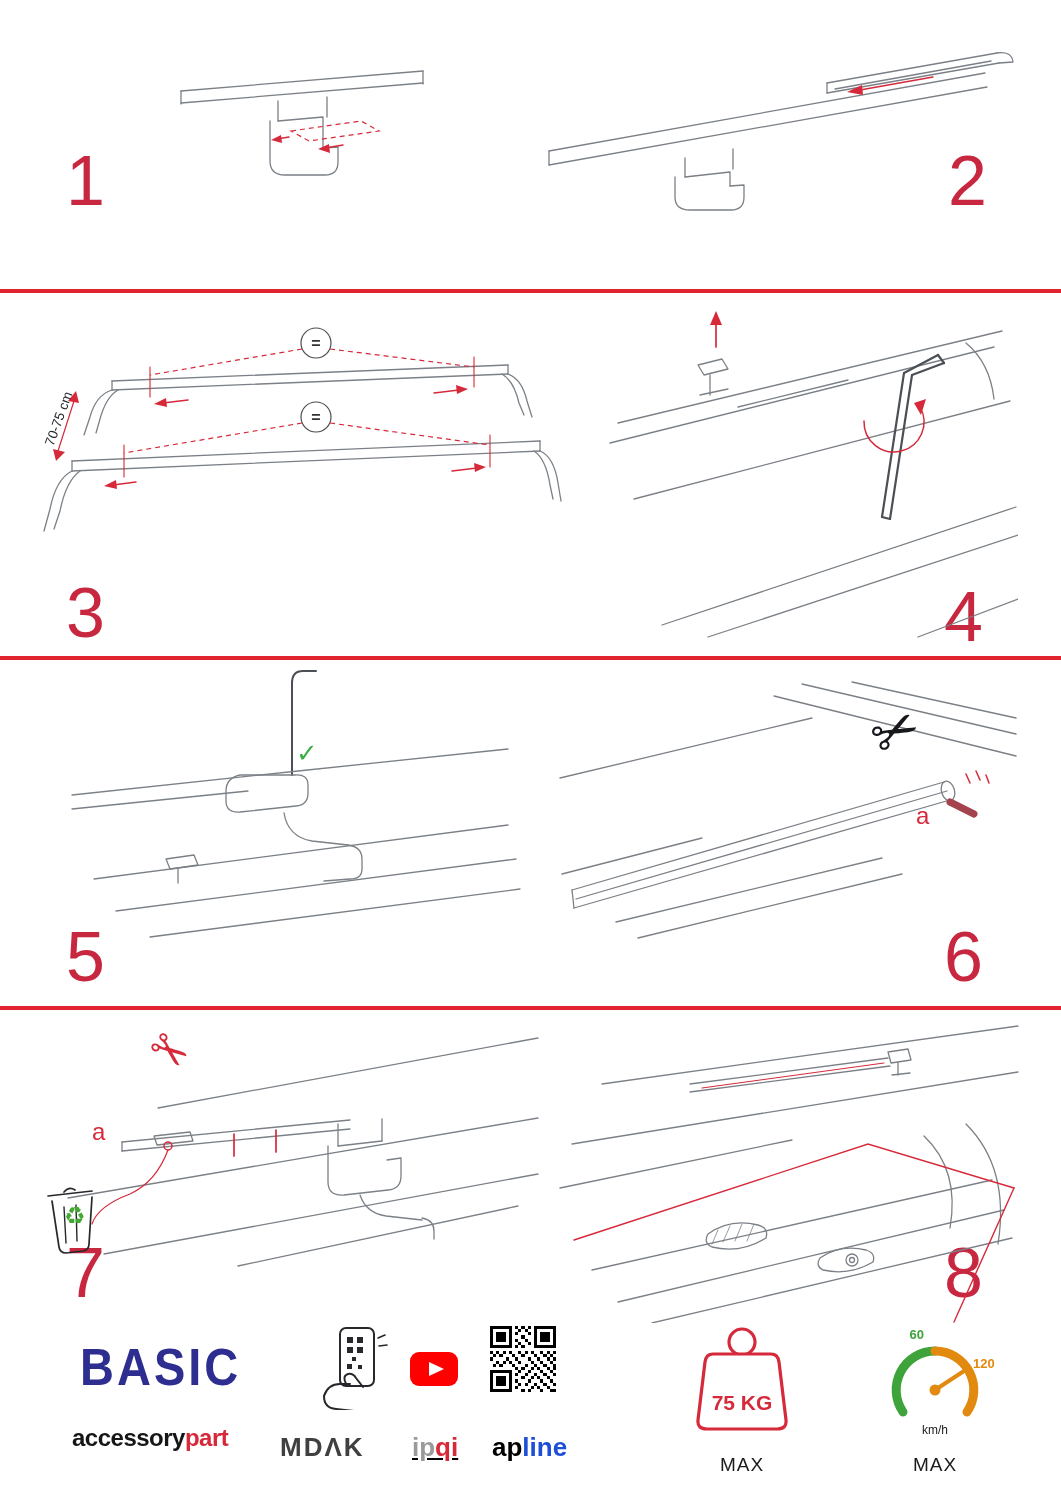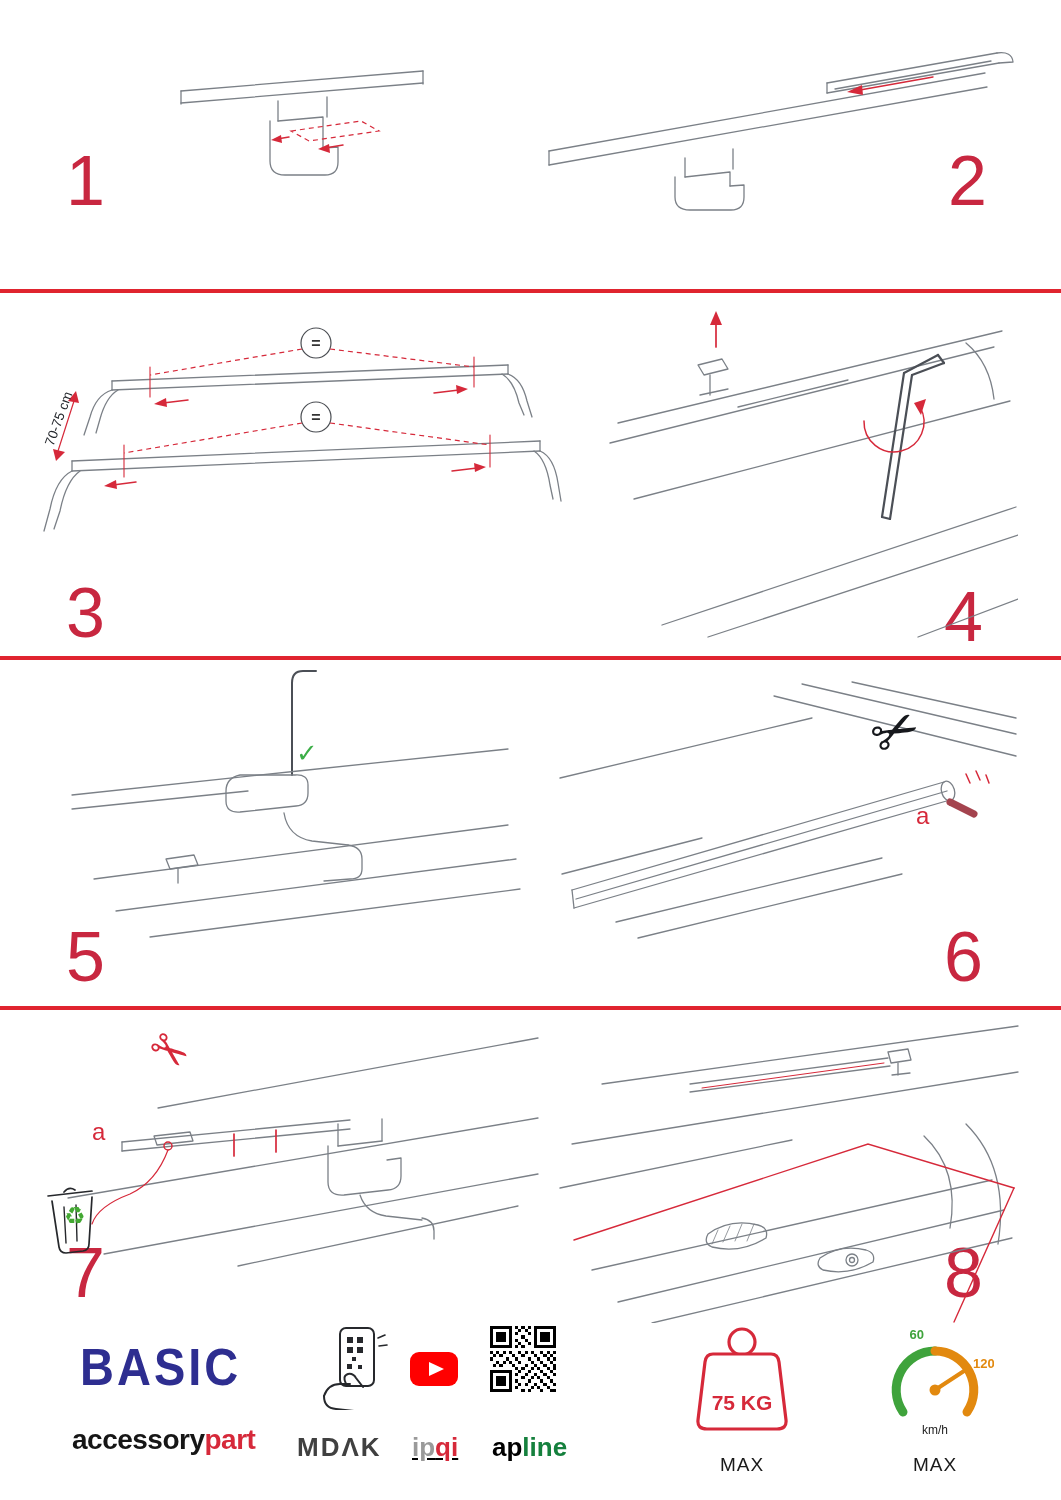--- a/index.html
+++ b/index.html
@@ -253,41 +253,41 @@
     <path class="ln" d="M268,240 q20,-14 46,-8 q10,3 7,12 q-24,14 -50,8 q-8,-4 -3,-12 z"></path>
     <circle class="ln" cx="300" cy="242" r="6"></circle>
     <circle class="ln" cx="300" cy="242" r="2.5"></circle>
 
     <path class="red" style="stroke-width:1.4" d="M22,222 L316,126 L462,170"></path>
     <path class="red" style="stroke-width:1.4" d="M462,170 L402,304"></path>
   </svg>
 
   <div class="abs" style="left:80px;top:1336px;font-size:47px;font-weight:600;color:#2e2e90;letter-spacing:3px;transform:scaleY(1.12);transform-origin:top left;">BASIC</div>
 
-  <div class="abs" style="left:72px;top:1424px;font-size:28px;font-weight:700;letter-spacing:-0.5px;">
+  <div class="abs" style="left:72px;top:1424px;font-size:24px;font-weight:700;letter-spacing:-0.5px;">
     <span style="color:#161616">accessory</span><span style="color:#d6293a">part</span>
   </div>
 
   <svg class="abs" style="left:316px;top:1326px;" width="72" height="84" viewBox="0 0 72 84">
     <rect x="24" y="2" width="34" height="58" rx="6" class="blk" fill="#fff"></rect>
     <rect x="31" y="11" width="6" height="6" fill="#26282c"></rect>
     <rect x="41" y="11" width="6" height="6" fill="#26282c"></rect>
     <rect x="31" y="21" width="6" height="6" fill="#26282c"></rect>
     <rect x="41" y="21" width="6" height="6" fill="#26282c"></rect>
     <rect x="36" y="31" width="4" height="4" fill="#26282c"></rect>
     <rect x="31" y="38" width="5" height="5" fill="#26282c"></rect>
     <rect x="42" y="39" width="4" height="4" fill="#26282c"></rect>
     <path class="blk" style="stroke-width:1.6" d="M62,12 l7,-3"></path>
     <path class="blk" style="stroke-width:1.6" d="M63,20 l8,-1"></path>
     <path class="blk" d="M8,70 q4,-12 16,-12 l10,0"></path>
     <path class="blk" d="M30,58 q-4,-8 2,-10 q5,-1 8,4 l7,9"></path>
     <path class="blk" d="M8,70 q0,12 12,13 l18,2"></path>
   </svg>
 
-  <div class="abs" style="left:297px;top:1432px;font-size:26px;font-weight:600;color:#404040;letter-spacing:2px;">MDΛK</div>
+  <div class="abs" style="left:280px;top:1432px;font-size:26px;font-weight:600;color:#404040;letter-spacing:2px;">MDΛK</div>
 
   <svg class="abs" style="left:410px;top:1352px;" width="48" height="34" viewBox="0 0 48 34">
     <rect x="0" y="0" width="48" height="34" rx="9" fill="#ff0000"></rect>
     <polygon points="19,10 34,17 19,24" fill="#ffffff"></polygon>
   </svg>
 
   <div class="abs" style="left:412px;top:1432px;font-size:26px;font-weight:600;text-decoration:underline;">
     <span style="color:#9a9a9a">ip</span><span style="color:#d6293a">qi</span>
   </div>
 
@@ -311,21 +311,21 @@
       M9,14h1v1h-1z M12,14h1v1h-1z M16,14h1v1h-1z M19,14h1v1h-1z
       M8,15h1v1h-1z M11,15h1v1h-1z M14,15h1v1h-1z M17,15h1v1h-1z M20,15h1v1h-1z
       M10,16h1v1h-1z M13,16h1v1h-1z M15,16h1v1h-1z M18,16h1v1h-1z
       M8,17h1v1h-1z M12,17h1v1h-1z M16,17h1v1h-1z M19,17h1v1h-1z
       M9,18h1v1h-1z M11,18h1v1h-1z M14,18h1v1h-1z M17,18h1v1h-1z M20,18h1v1h-1z
       M8,19h1v1h-1z M13,19h1v1h-1z M15,19h1v1h-1z M18,19h1v1h-1z
       M10,20h1v1h-1z M12,20h1v1h-1z M16,20h1v1h-1z M19,20h1v1h-1z M20,20h1v1h-1z"></path>
   </svg>
 
   <div class="abs" style="left:492px;top:1432px;font-size:26px;font-weight:600;">
-    <span style="color:#000000">ap</span><span style="color:#15803d">line</span>
+    <span style="color:#000000">ap</span><span style="color:#1d4ed8">line</span>
   </div>
 
   <svg class="abs" style="left:688px;top:1322px;" width="108" height="118" viewBox="0 0 108 118">
     <circle cx="54" cy="20" r="13" stroke="#d6293a" stroke-width="3.2" fill="none"></circle>
     <path d="M25,32 h58 q7,0 8,8 l7,58 q1,9 -9,9 H19 q-10,0 -9,-9 l7,-58 q1,-8 8,-8 z" fill="#ffffff" stroke="#d6293a" stroke-width="3.2" stroke-linejoin="round"></path>
     <text x="54" y="88" text-anchor="middle" font-size="21" font-weight="bold" fill="#d6293a">75 KG</text>
   </svg>
   <div class="footer-max" style="left:688px;top:1454px;width:108px;">MAX</div>
 
   <svg class="abs" style="left:876px;top:1326px;" width="118" height="114" viewBox="0 0 118 114">

